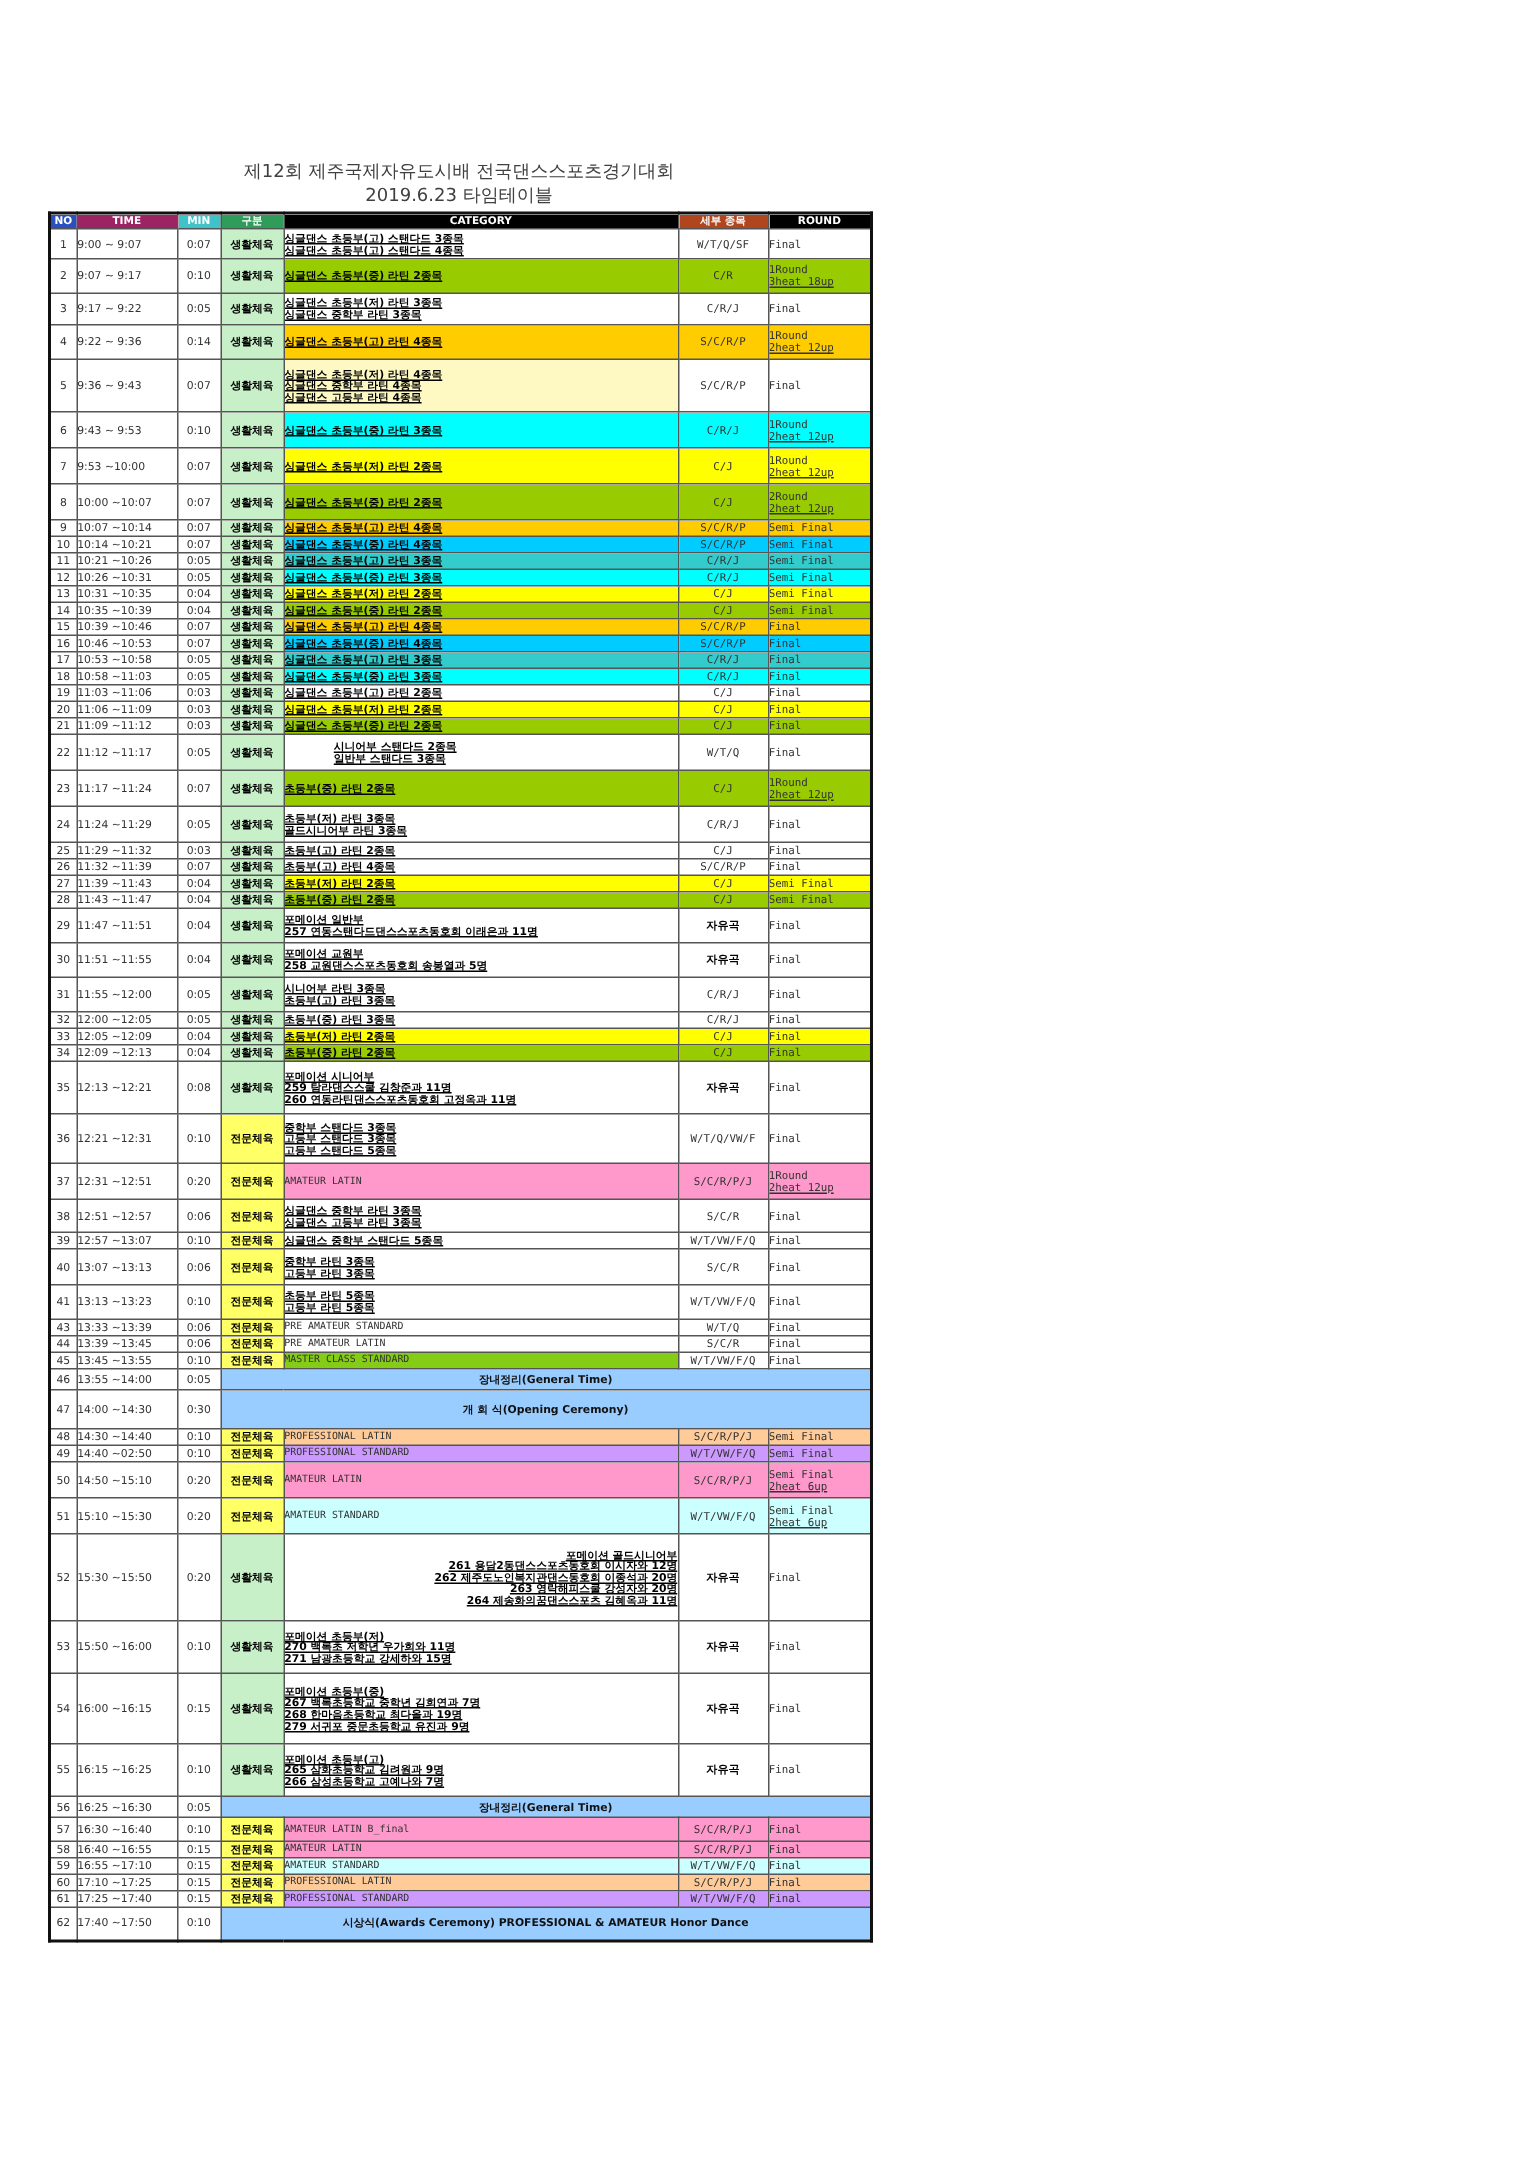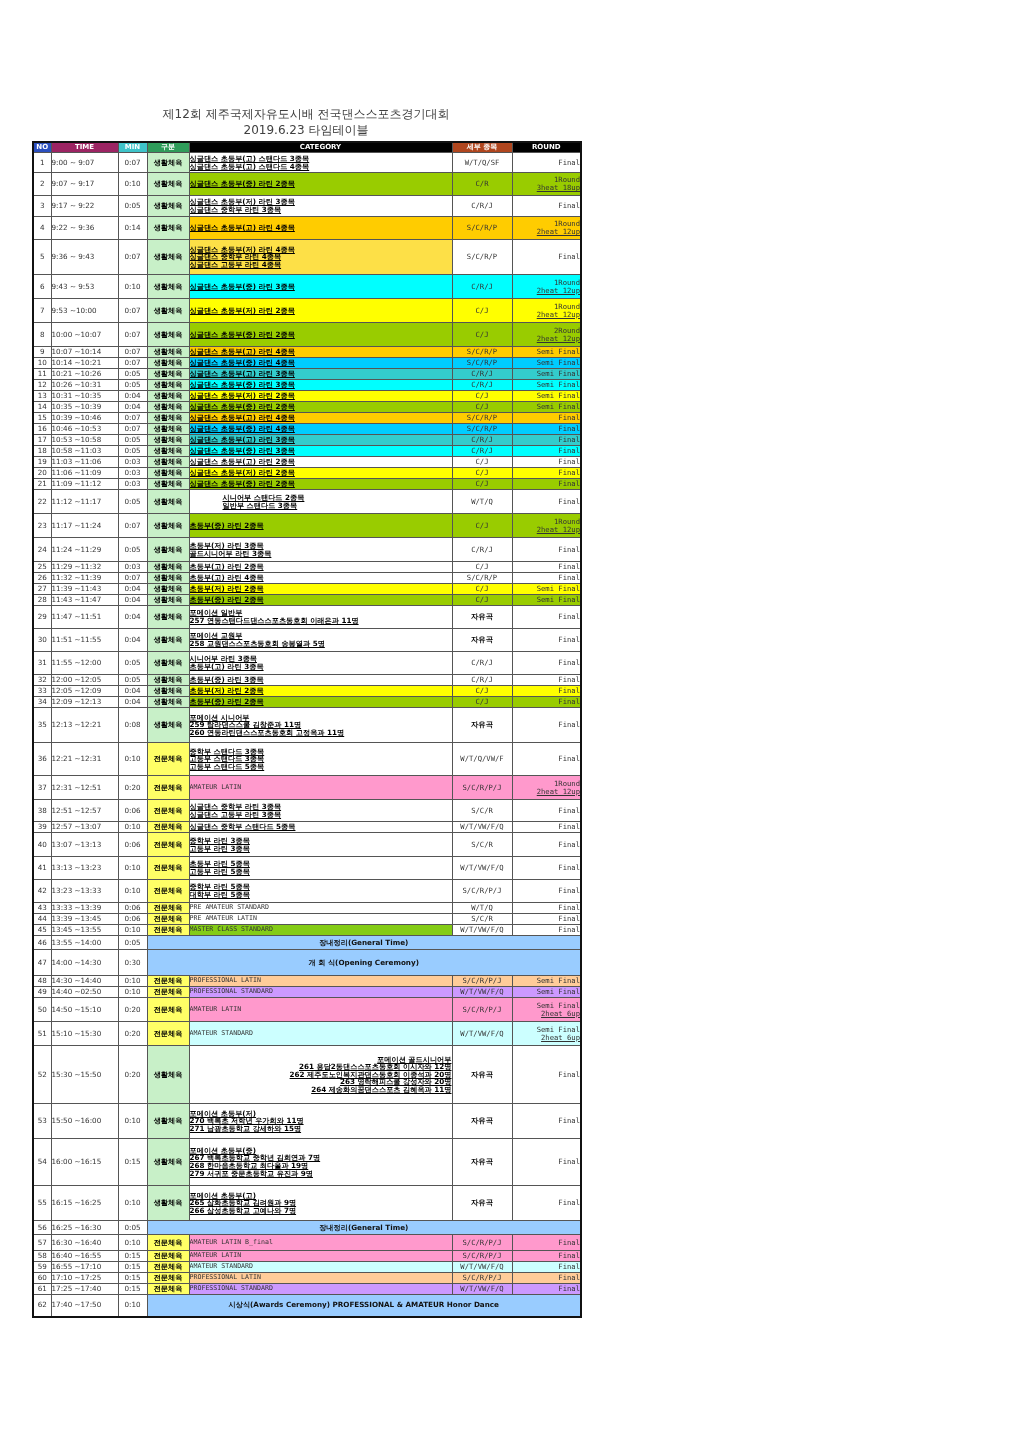--- a/index.html
+++ b/index.html
@@ -20,21 +20,21 @@
   td.no { text-align:center; color:#333; }
   td.time { color:#333; padding-left:3px; }
   td.min { text-align:center; color:#333; }
   td.gubun { text-align:center; font-weight:bold; color:#000; }
   td.gubun.life { background:#c8f0c8; }
   td.gubun.pro { background:#ffff66; }
   td.cat { padding-left:20px; font-weight:bold; color:#000; text-decoration:underline; }
   td.cat.eng { font-weight:normal; text-decoration:none; color:#333; font-family:"DejaVu Sans Mono", monospace; font-size:6.6px; }
   td.detail { text-align:center; color:#333; font-family:"DejaVu Sans Mono", monospace; font-size:6.6px; }
   td.detail.free { font-family:"DejaVu Sans", sans-serif; font-weight:bold; color:#000; font-size:7.4px; }
-  td.round { text-align:right; color:#333; font-family:"DejaVu Sans Mono", monospace; font-size:6.6px;margin-left:44px; }
+  td.round { text-align:left; color:#333; font-family:"DejaVu Sans Mono", monospace; font-size:6.6px;margin-left:44px; }
   td.span { text-align:center; font-weight:bold; color:#111; background:#99ccff; font-size:7.2px; }
   .line { display:block; }
 </style>
 </head>
 <body>
 
 <div class="title t1">제12회 제주국제자유도시배 전국댄스스포츠경기대회</div>
 <div class="title t2">2019.6.23 타임테이블</div>
 
 <table class="tt">
@@ -113,21 +113,21 @@
         <td class="round" style="background: rgb(255, 204, 0);">
           <span class="line">1Round</span>
           <span class="line" style="text-decoration: underline;">2heat 12up</span>
         </td>
       </tr>
       <tr style="height: 35px;">
         <td class="no">5</td>
         <td class="time">9:36  ~ 9:43</td>
         <td class="min">0:07</td>
         <td class="gubun life">생활체육</td>
-        <td class="cat" style="background: #fde047;">
+        <td class="cat" style="background: #fef9c3;">
           <span class="line">싱글댄스 초등부(저) 라틴 4종목</span>
           <span class="line">싱글댄스 중학부 라틴 4종목</span>
           <span class="line">싱글댄스 고등부 라틴 4종목</span>
         </td>
         <td class="detail" style="background: rgb(255, 255, 255);">S/C/R/P</td>
         <td class="round" style="background: rgb(255, 255, 255);">
           <span class="line">Final</span>
         </td>
       </tr>
       <tr style="height: 24px;">
@@ -604,34 +604,20 @@
       <tr style="height: 23px;">
         <td class="no">41</td>
         <td class="time">13:13 ~13:23</td>
         <td class="min">0:10</td>
         <td class="gubun pro">전문체육</td>
         <td class="cat" style="background: rgb(255, 255, 255);">
           <span class="line">초등부 라틴 5종목</span>
           <span class="line">고등부 라틴 5종목</span>
         </td>
         <td class="detail" style="background: rgb(255, 255, 255);">W/T/VW/F/Q</td>
-        <td class="round" style="background: rgb(255, 255, 255);">
-          <span class="line">Final</span>
-        </td>
-      </tr>
-      <tr style="height: 23px;">
-        <td class="no">42</td>
-        <td class="time">13:23 ~13:33</td>
-        <td class="min">0:10</td>
-        <td class="gubun pro">전문체육</td>
-        <td class="cat" style="background: rgb(255, 255, 255);">
-          <span class="line">중학부 라틴 5종목</span>
-          <span class="line">대학부 라틴 5종목</span>
-        </td>
-        <td class="detail" style="background: rgb(255, 255, 255);">S/C/R/P/J</td>
         <td class="round" style="background: rgb(255, 255, 255);">
           <span class="line">Final</span>
         </td>
       </tr>
       <tr style="height: 11px;">
         <td class="no">43</td>
         <td class="time">13:33 ~13:39</td>
         <td class="min">0:06</td>
         <td class="gubun pro">전문체육</td>
         <td class="cat eng" style="background: rgb(255, 255, 255);">

